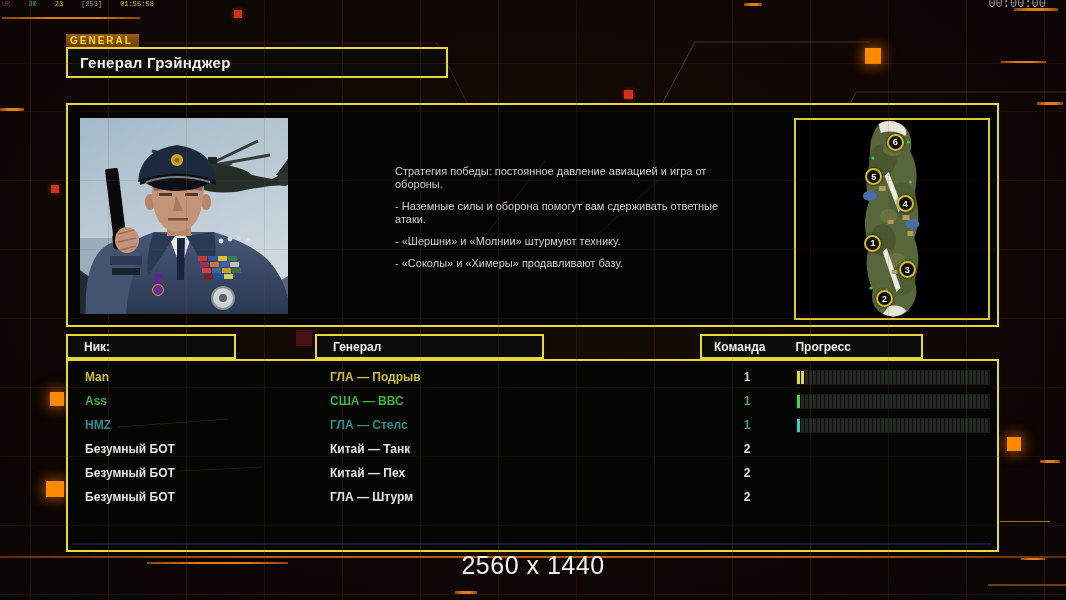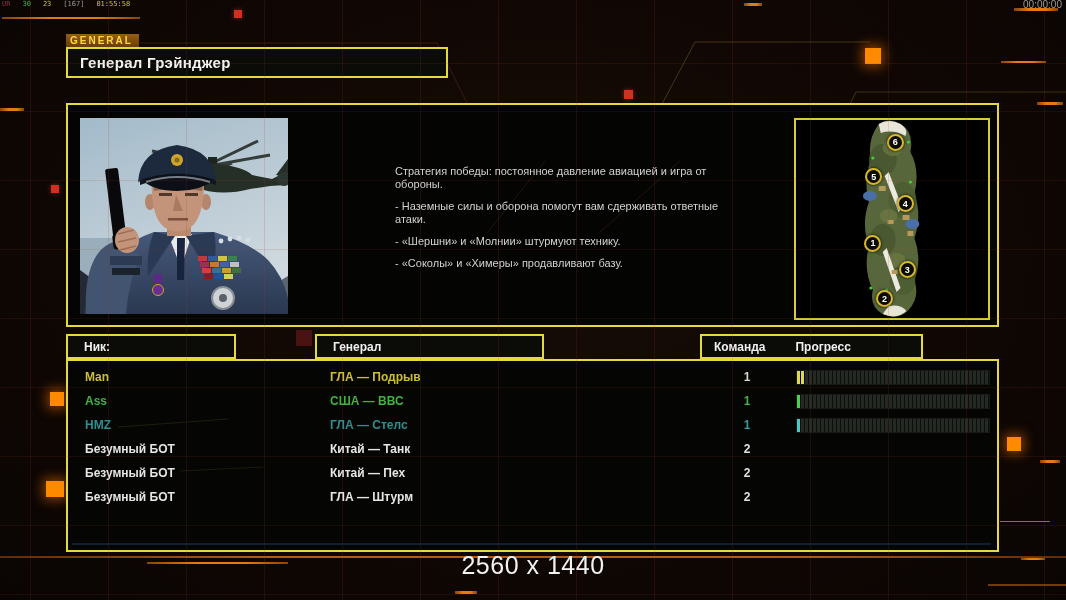--- a/index.html
+++ b/index.html
@@ -17,24 +17,24 @@
   .hline-bottom{position:absolute;left:0;top:556px;width:1066px;height:2px;z-index:6;
     background:linear-gradient(90deg,#5e2c07,#b75a10 25%,#b75a10 75%,#5e2c07);}
   .grid-overlay{position:absolute;inset:0;z-index:30;pointer-events:none;
     background-image:
       repeating-linear-gradient(90deg, rgba(165,60,30,.16) 0 1px, transparent 1px 78px),
       repeating-linear-gradient(0deg, rgba(165,60,30,.13) 0 1px, transparent 1px 69px);
     background-position:30px 64px;}
   
   .debug{position:absolute;left:2px;top:1px;z-index:40;font-family:"DejaVu Sans Mono",monospace;
     font-size:7px;line-height:7px;letter-spacing:0;}
-  .debug span{margin-right:12px;}
+  .debug span{margin-right:18px;font-family:Liberation Mono, monospace;}
   .d-ur{color:#8a3346;} .d-g{color:#43b243;} .d-y{color:#c9c335;} .d-gr{color:#9a9a9a;}
-  .timer{position:absolute;right:4px;top:1px;z-index:40;color:#9c9c9c;
-    font-family:Liberation Sans, sans-serif;font-size:10px;line-height:7px;}
+  .timer{position:absolute;right:20px;top:1px;z-index:40;color:#9c9c9c;
+    font-family:Liberation Mono, monospace;font-size:12px;line-height:7px;}
   
   .tab-general{position:absolute;left:66px;top:34px;z-index:10;height:13px;line-height:13px;
     padding:0 6px 0 4px;background:linear-gradient(#965f12,#6b3e06);
     color:#ffd83d;font-size:10px;font-weight:bold;letter-spacing:2px;}
   .title-box{position:absolute;left:66px;top:47px;width:366px;height:27px;z-index:10;
     border:2px solid #e6d93a;background:#0b0b08;display:flex;align-items:center;padding-left:12px;}
   .title-box span{color:#f4f4f4;font-weight:bold;font-size:15px;letter-spacing:.3px;}
   
   .main-panel{position:absolute;left:66px;top:103px;width:929px;height:220px;z-index:10;
     border:2px solid #e6d93a;background:#040403;}
@@ -101,21 +101,21 @@
   <div class="decor dash" style="left:1001px;top:61px;width:45px;height:2px;"></div>
   <div class="decor dash" style="left:1037px;top:102px;width:26px;height:3px;"></div>
   <div class="decor dash" style="left:1040px;top:460px;width:20px;height:3px;"></div>
   <div class="decor dash" style="left:1021px;top:556px;width:24px;height:4px;"></div>
   <div class="decor dash" style="left:147px;top:562px;width:141px;height:2px;"></div>
   <div class="decor dash" style="left:455px;top:591px;width:22px;height:3px;"></div>
   <div class="decor dash-thin" style="left:1000px;top:521px;width:50px;height:1px;"></div>
   <div class="hline-bottom"></div>
 
   <div class="debug">
-    <span class="d-ur">UR</span><span class="d-g">30</span><span class="d-y">23</span><span class="d-gr">[167]</span><span class="d-y">01:55:58</span>
+    <span class="d-ur">UR</span><span class="d-g">30</span><span class="d-y">23</span><span class="d-gr">[253]</span><span class="d-y">01:55:58</span>
   </div>
   <div class="timer">00:00:00</div>
 
   <div class="tab-general">GENERAL</div>
   <div class="title-box">
     <span>Генерал Грэйнджер</span>
   </div>
 
   <div class="main-panel">
     <svg class="panel-traces" width="929" height="220">

